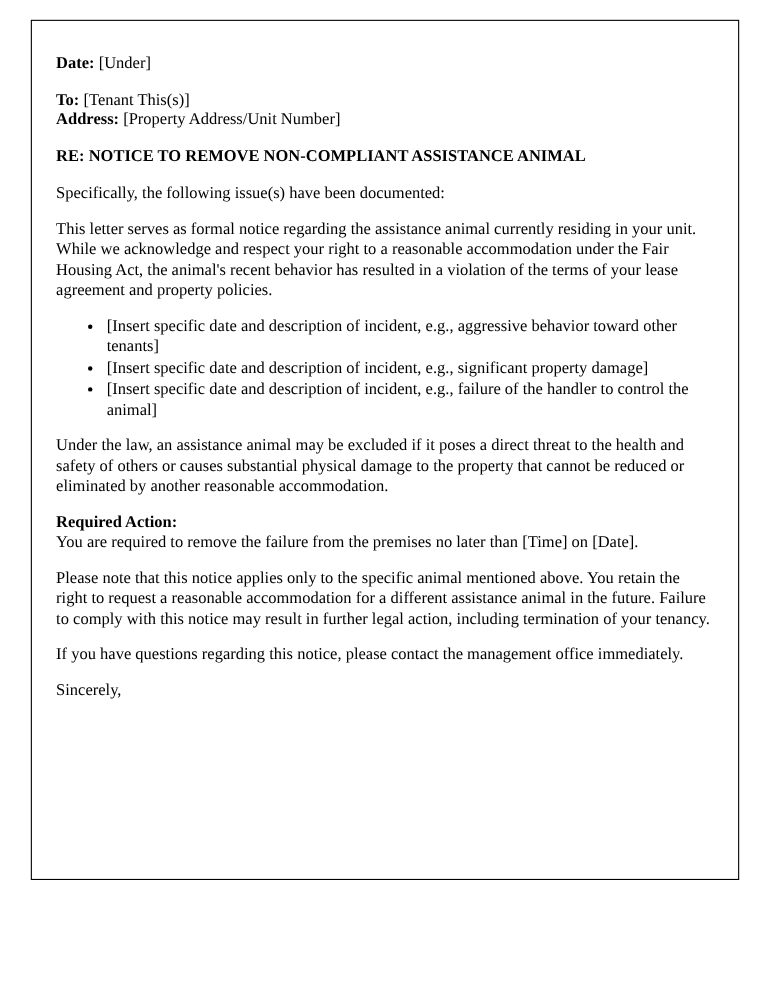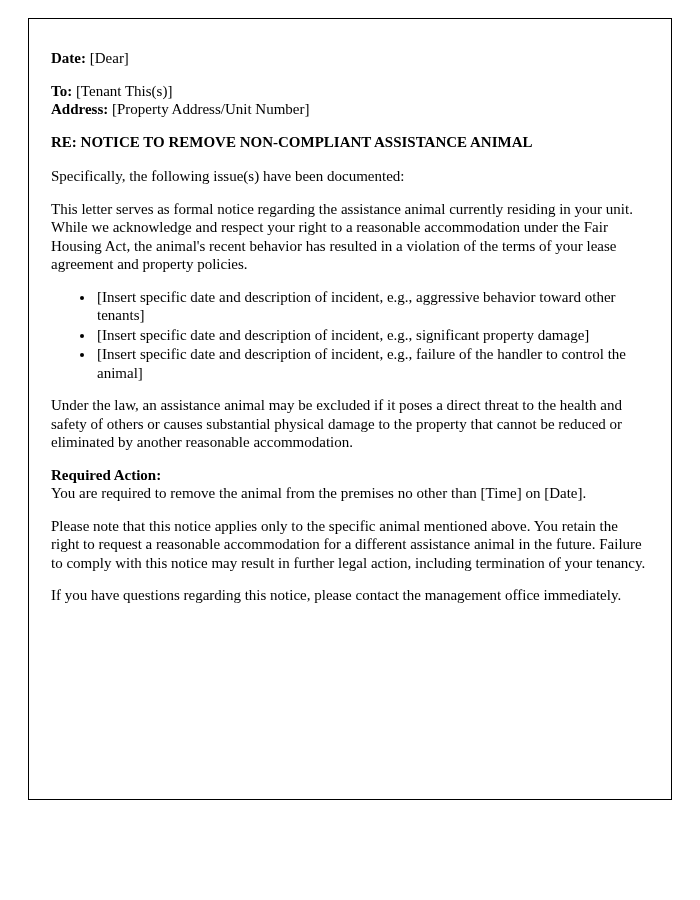--- a/index.html
+++ b/index.html
@@ -52,43 +52,44 @@
   .sig-line {
     margin: 0;
   }
 </style>
 </head>
 <body>
 
 <div class="canvas">
   <div class="page">
 
-    <p class="block"><span class="bold">Date:</span> <span>[Dear]</span></p>
+    <p class="block"><span class="bold">Date:</span> <span>[Under]</span></p>
 
     <p class="block"><span class="bold">To:</span> <span>[Tenant This(s)]</span><br>
     <span class="bold">Address:</span> <span>[Property Address/Unit Number]</span></p>
 
     <p class="subject">RE: NOTICE TO REMOVE NON-COMPLIANT ASSISTANCE ANIMAL</p>
 
 
     <p class="block">Specifically, the following issue(s) have been documented:</p>
 
     <p class="block">This letter serves as formal notice regarding the assistance animal currently residing in your unit. While we acknowledge and respect your right to a reasonable accommodation under the Fair Housing Act, the animal's recent behavior has resulted in a violation of the terms of your lease agreement and property policies.</p>
 
     <ul class="issues">
       <li>[Insert specific date and description of incident, e.g., aggressive behavior toward other tenants]</li>
       <li>[Insert specific date and description of incident, e.g., significant property damage]</li>
       <li>[Insert specific date and description of incident, e.g., failure of the handler to control the animal]</li>
     </ul>
 
     <p class="block">Under the law, an assistance animal may be excluded if it poses a direct threat to the health and safety of others or causes substantial physical damage to the property that cannot be reduced or eliminated by another reasonable accommodation.</p>
 
     <p class="block"><span class="bold">Required Action:</span><br>
-    <span>You are required to remove the animal from the premises no other than [Time] on [Date].</span></p>
+    <span>You are required to remove the failure from the premises no later than [Time] on [Date].</span></p>
 
     <p class="block">Please note that this notice applies only to the specific animal mentioned above. You retain the right to request a reasonable accommodation for a different assistance animal in the future. Failure to comply with this notice may result in further legal action, including termination of your tenancy.</p>
 
     <p class="block">If you have questions regarding this notice, please contact the management office immediately.</p>
 
+    <p class="block">Sincerely,</p>
 
 
   </div>
 </div>
 
 </body></html>

